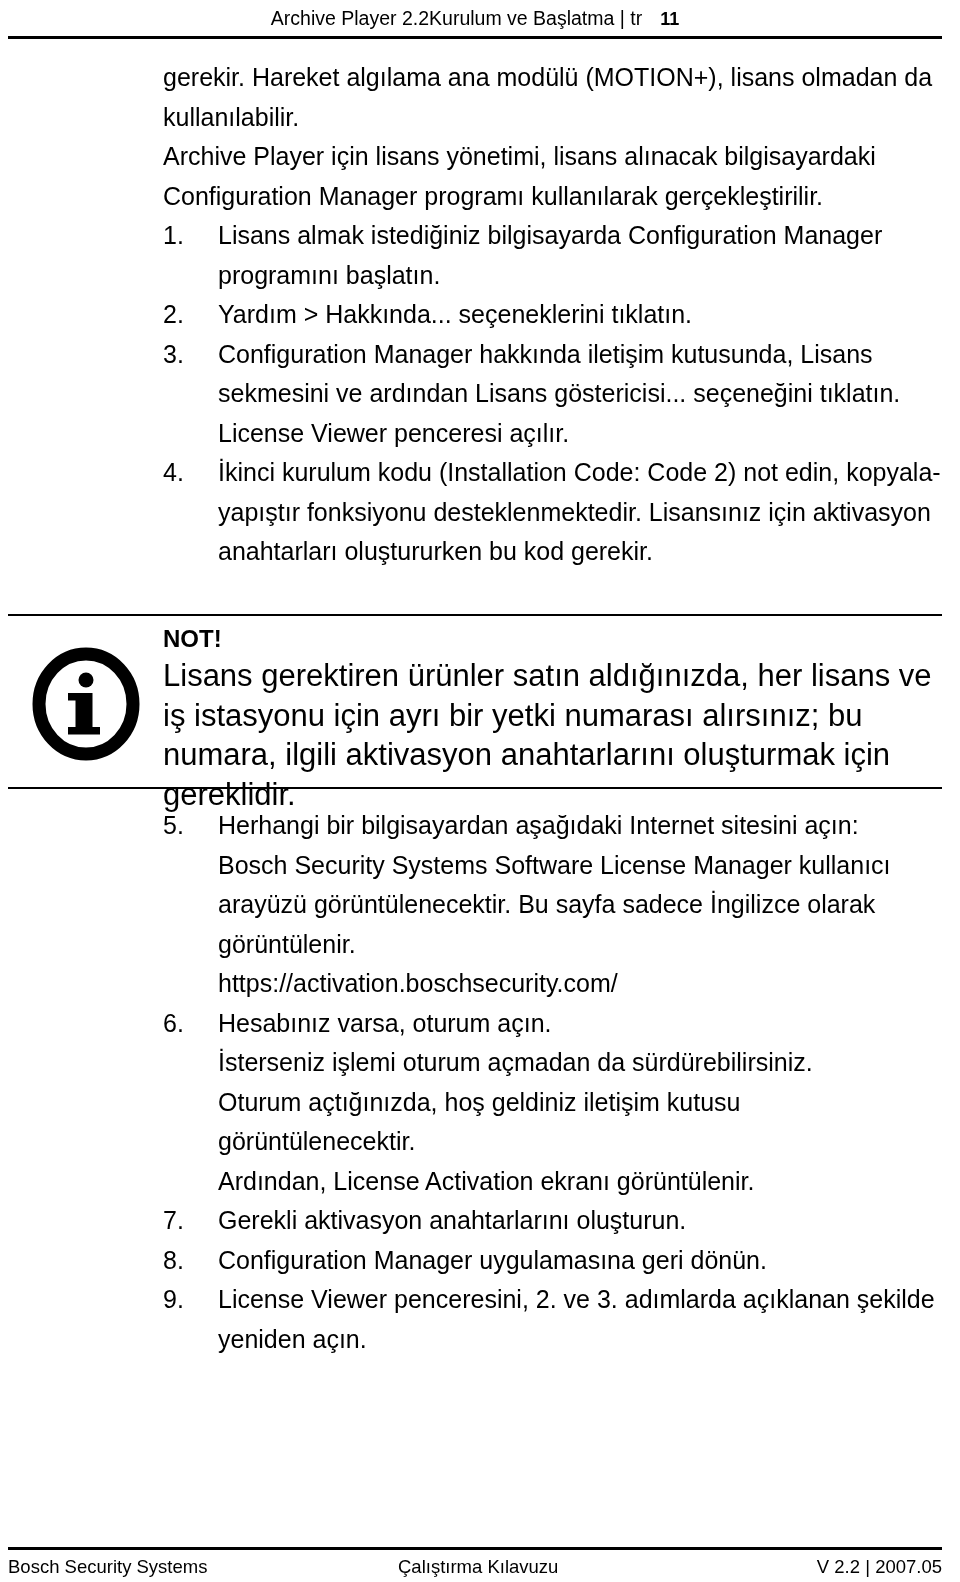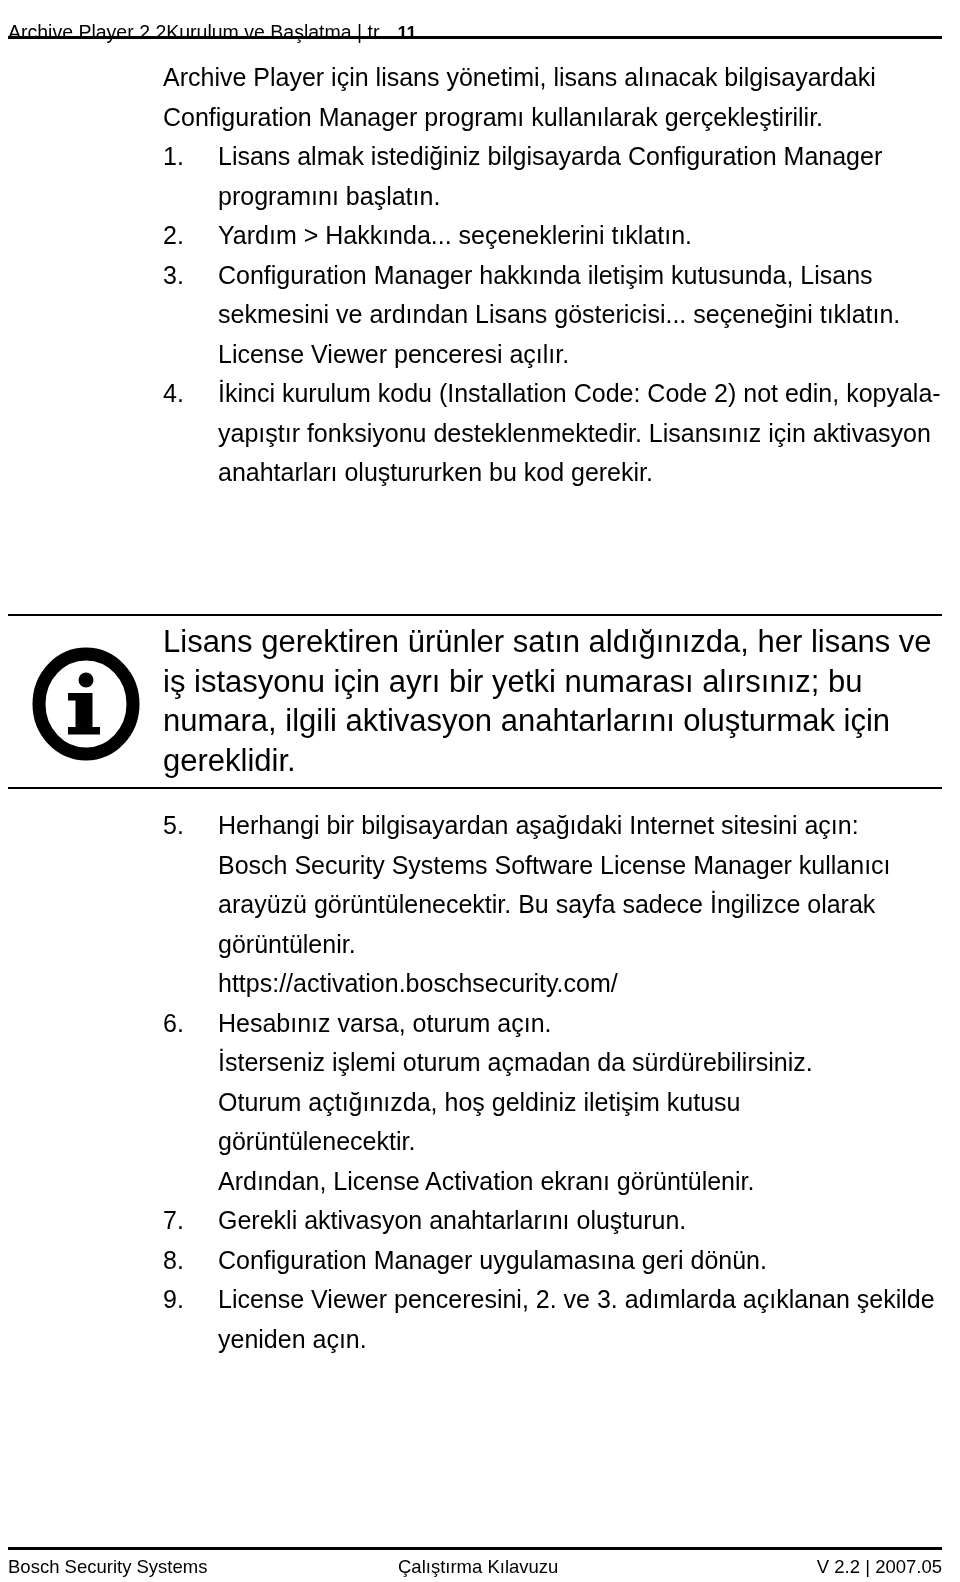--- a/index.html
+++ b/index.html
@@ -13,25 +13,25 @@
     position: relative;
     font-family: "Liberation Sans", sans-serif;
     color: #000000;
     overflow: hidden;
   }
 
   
   .page-header {
     position: absolute;
     left: 8px;
-    top: 20px;
+    top: 6px;
     width: 934px;
     display: flex;
     align-items: baseline;
-    justify-content: flex-start;
+    justify-content: center;
     font-size: 19.5px;
     line-height: 24px;
   }
   .page-header .left { white-space: nowrap; }
   .page-header .right {
     white-space: nowrap;
     display: flex;
     align-items: baseline;
     gap: 18px;
   }
@@ -158,20 +158,21 @@
   <span class="left">Archive Player 2.2</span>
   <span class="right">
     <span>Kurulum ve Başlatma | tr</span>
     <span class="pageno">11</span>
   </span>
 </div>
 <div class="rule-thick" id="header-rule"></div>
 
 <div class="content">
   <div id="lead-paragraphs">
+      <p class="para lead">gerekir. Hareket algılama ana modülü (MOTION+), lisans olmadan da kullanılabilir.</p>
       <p class="para lead">Archive Player için lisans yönetimi, lisans alınacak bilgisayardaki Configuration Manager programı kullanılarak gerçekleştirilir.</p>
     </div>
   <div id="steps-part1" class="steps">
       <div class="step">
         <span class="num">1.</span>
         <span class="sub"><span>Lisans almak istediğiniz bilgisayarda Configuration Manager programını başlatın.</span></span>
       </div>
       <div class="step">
         <span class="num">2.</span>
         <span class="sub"><b>Yardım &gt; Hakkında...</b><span> seçeneklerini tıklatın.</span></span>
@@ -191,20 +192,21 @@
 <div class="note">
   <div class="rule-top"></div>
   <div class="icon-wrap">
     <svg viewBox="0 0 112 116" width="112" height="116" aria-hidden="true">
       <ellipse cx="56" cy="58" rx="47" ry="50" fill="none" stroke="#000" stroke-width="13"></ellipse>
       <circle cx="56" cy="34" r="7.5" fill="#000"></circle>
       <path d="M45.5 47 h17 v34 h7.5 v7.5 h-32 v-7.5 h7.5 v-26.5 h-7.5 v-7.5 z" fill="#000"></path>
     </svg>
   </div>
   <div class="note-body">
+    <p class="note-title">NOT!</p>
     <p class="note-text">Lisans gerektiren ürünler satın aldığınızda, her lisans ve iş istasyonu için ayrı bir yetki numarası alırsınız; bu numara, ilgili aktivasyon anahtarlarını oluşturmak için gereklidir.</p>
   </div>
   <div class="rule-bottom"></div>
 </div>
 
 <div class="content" style="top:806px;">
   <div id="steps-part2" class="steps">
       <div class="step">
         <span class="num">5.</span>
         <span class="sub"><span>Herhangi bir bilgisayardan aşağıdaki Internet sitesini açın:</span></span>

